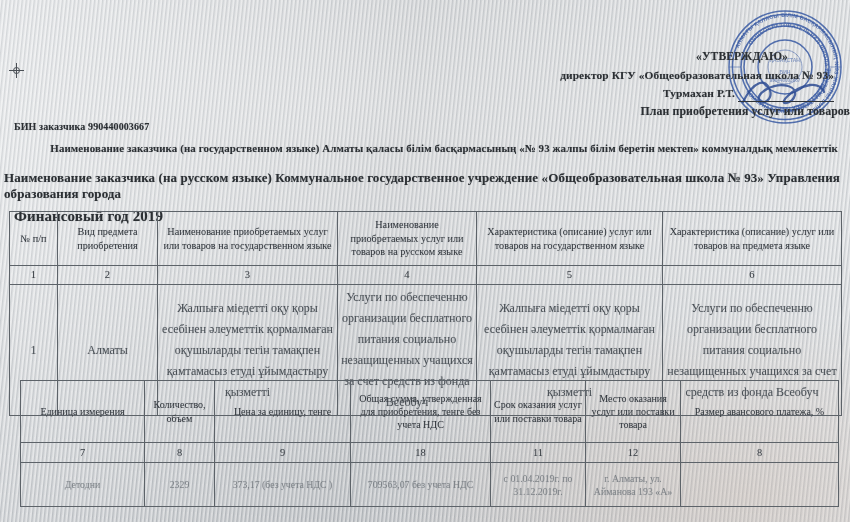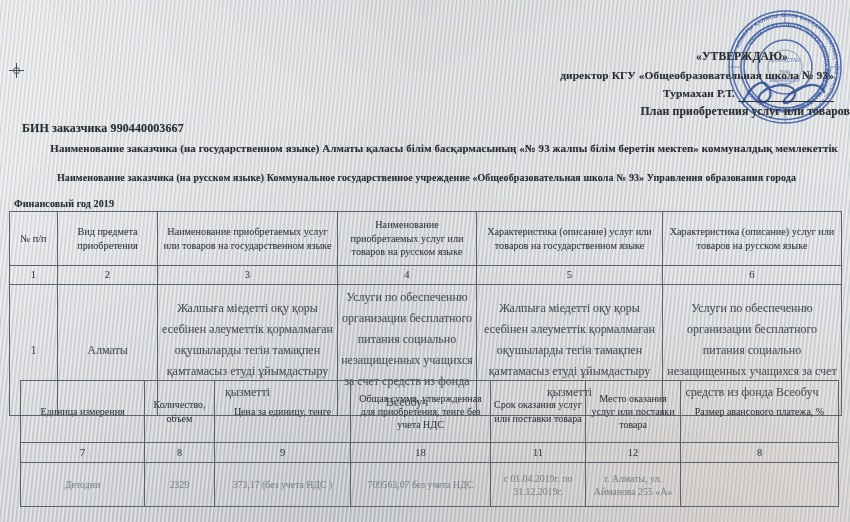--- a/index.html
+++ b/index.html
@@ -88,30 +88,30 @@
     width: 86px; height: 34px; z-index: 6;
   }
 
   
   #doc-title {
     position: absolute; left: 0; right: 0; top: 104px;
     text-align: right; font-size: 11.8px; z-index: 5;
   }
 
   
-  #bin { position: absolute; left: 22px; top: 121px; font-size: 12px; z-index: 5; text-align: center; }
+  #bin { position: absolute; left: 14px; top: 121px; font-size: 10px; z-index: 5; text-align: center; }
   #name-kk {
     position: absolute; left: 8px; right: 12px; top: 141px;
     font-size: 10.9px; line-height: 15.5px; text-align: right; z-index: 5;
   }
   #name-ru {
     position: absolute; left: 4px; right: 1px; top: 170px;
-    font-size: 10px; line-height: 15.5px; text-align: center; z-index: 5;
-  }
-  #fin-year { position: absolute; left: 14px; top: 198px; font-size: 10px; z-index: 5; }
+    font-size: 13px; line-height: 15.5px; text-align: left; z-index: 5;
+  }
+  #fin-year { position: absolute; left: 14px; top: 208px; font-size: 15px; z-index: 5; }
 
   
   table {
     border-collapse: collapse;
     table-layout: fixed;
     position: absolute;
     z-index: 5;
   }
   table td {
     border: 1.1px solid #5d6369;
@@ -219,21 +219,21 @@
         <col style="width:186px">
         <col style="width:179px">
     </colgroup>
     <tbody>
       <tr>
         <td class="hdr">№ п/п</td>
         <td class="hdr">Вид предмета приобретения</td>
         <td class="hdr">Наименование приобретаемых услуг или товаров на государственном языке</td>
         <td class="hdr">Наименование приобретаемых услуг или товаров на русском языке</td>
         <td class="hdr">Характеристика (описание) услуг или товаров на государственном языке</td>
-        <td class="hdr">Характеристика (описание) услуг или товаров на русском языке</td>
+        <td class="hdr">Характеристика (описание) услуг или товаров на предмета языке</td>
       </tr>
       <tr>
         <td class="num">1</td>
         <td class="num">2</td>
         <td class="num">3</td>
         <td class="num">4</td>
         <td class="num">5</td>
         <td class="num">6</td>
       </tr>
       <tr>
@@ -275,19 +275,19 @@
         <td class="num">11</td>
         <td class="num">12</td>
         <td class="num">8</td>
       </tr>
       <tr>
         <td class="body">Детодни</td>
         <td class="body">2329</td>
         <td class="body">373,17 (без учета НДС )</td>
         <td class="body">709563,07 без учета НДС</td>
         <td class="body">с 01.04.2019г. по 31.12.2019г.</td>
-        <td class="body">г. Алматы, ул. Айманова 255 «А»</td>
+        <td class="body">г. Алматы, ул. Айманова 193 «А»</td>
         <td class="body lastcol"></td>
       </tr>
     </tbody>
   </table>
 
 </div>
 
 </body></html>

